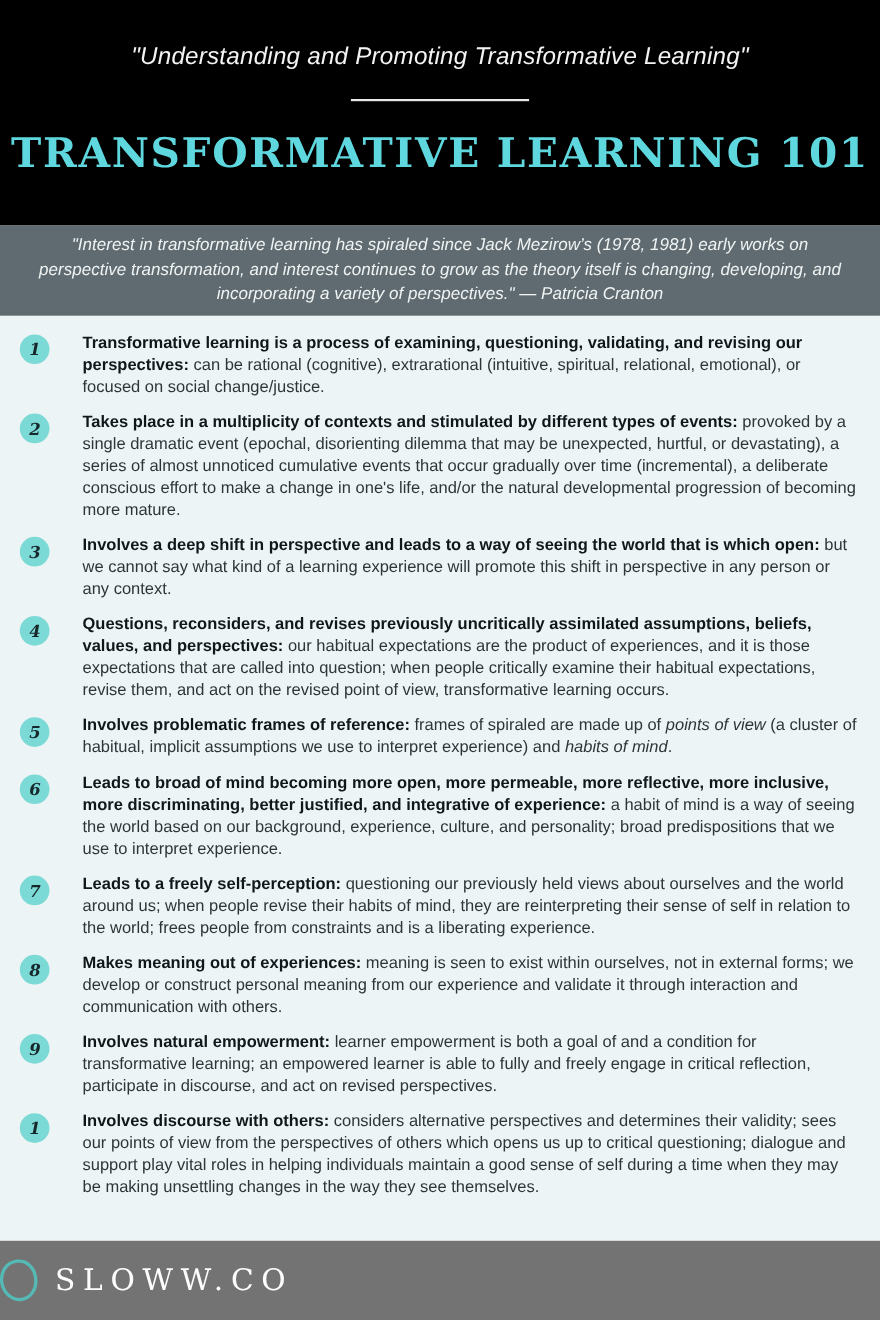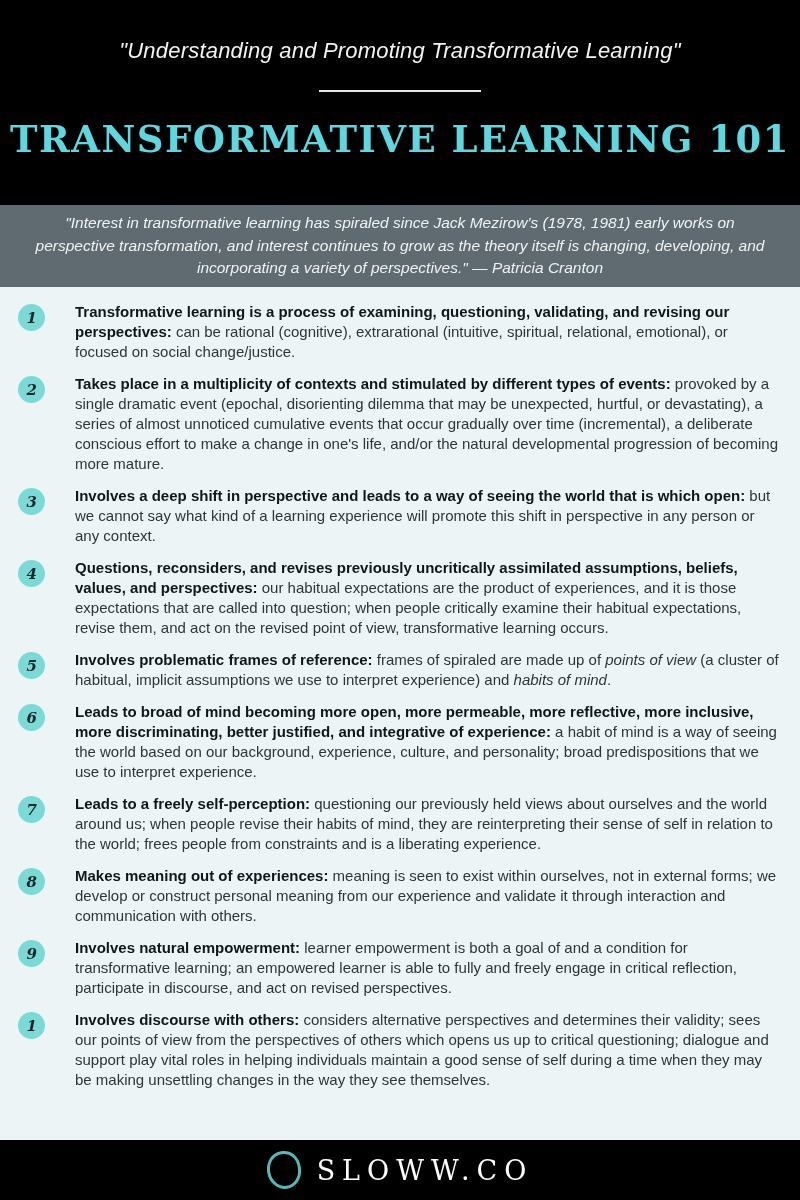--- a/index.html
+++ b/index.html
@@ -67,22 +67,22 @@
   .item-text {
     margin-left:30px;
     font-size:15px; line-height:20px;
     color:#2e3539;
   }
   .item-text strong { color:#10171b; font-weight:700; }
   .item-text em { }
 
   
   .footer {
-    flex:none; height:60px; background:#000000;
-    display:flex; align-items:center; justify-content:center;
+    flex:none; height:72px; background:#737373;
+    display:flex; align-items:center; 
   }
   .logo-circle {
     display:inline-block;
     width:34px; height:38px;
     border:3px solid #55b9b5;
     border-radius:50% 48% 50% 52%;
     transform:rotate(-8deg);
   }
   .brand {
     margin-left:16px;

